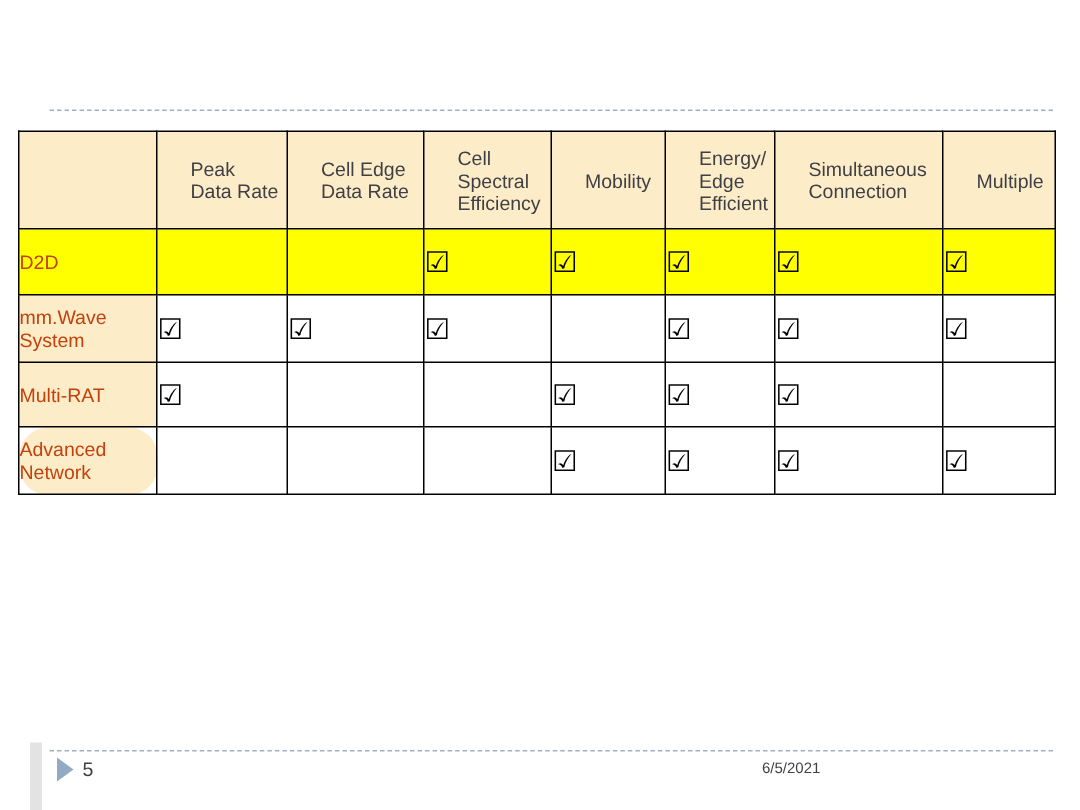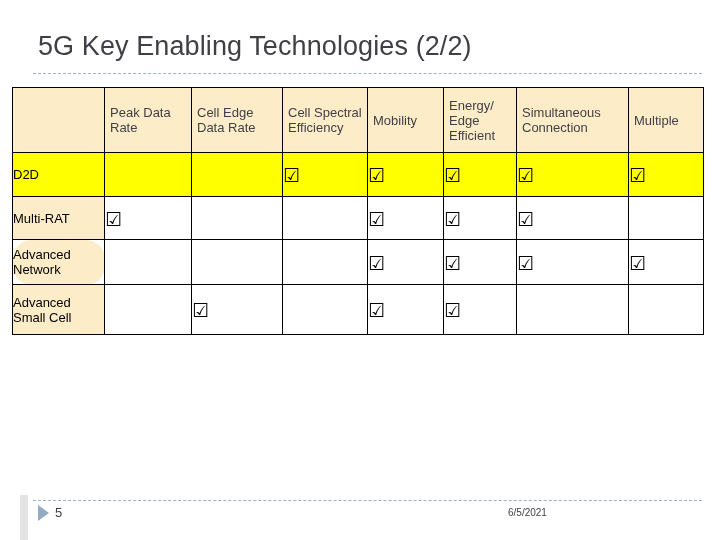--- a/index.html
+++ b/index.html
@@ -107,26 +107,26 @@
     padding: 0;
     vertical-align: middle;
     font-weight: normal;
     text-align: left;
   }
   #tech-table thead th {
     background: #fdecc8;
     color: #3f3f46;
     font-size: 13px;
     line-height: 15px;
-    padding: 3px 4px 3px 5px;
+    padding: 3px 4px 3px 22px;
     height: 58px;
   }
   .row-label {
     background: #fdecc8;
-    color: #000000;
+    color: #c2410c;
     font-size: 13px;
     line-height: 15px;
     padding: 3px 4px 3px 5px;
   }
   .mark-cell {
     text-align: center;
     font-size: 19px;
     line-height: 19px;
     color: #000000;
     font-family: "DejaVu Sans", sans-serif;
@@ -157,21 +157,20 @@
   tr.r3 td { height: 44px; border-radius: 19px; }
   tr.r4 td { height: 47px; }
   tr.r5 td { height: 61px; }
   tr.r6 td { height: 49px; }
 </style>
 </head>
 <body>
 
 <div id="slide">
 
-  <div id="slide-title">5G Key Enabling Technologies (2/2)</div>
 
   <div class="dashed-rule" id="rule-top"></div>
 
   <table id="tech-table">
     <colgroup>
       <col class="c0">
         <col class="c1">
         <col class="c2">
         <col class="c3">
       <col class="c4">
@@ -195,49 +194,49 @@
         <tr class="r0 highlight">
           <td class="row-label">D2D</td>
           <td class="mark-cell"></td>
           <td class="mark-cell"></td>
           <td class="mark-cell"><span class="glyph">☑</span></td>
           <td class="mark-cell"><span class="glyph">☑</span></td>
           <td class="mark-cell"><span class="glyph">☑</span></td>
           <td class="mark-cell"><span class="glyph">☑</span></td>
           <td class="mark-cell"><span class="glyph">☑</span></td>
         </tr>
+        <tr class="r1">
+          <td class="row-label">mm.Wave System</td>
+          <td class="mark-cell"><span class="glyph">☑</span></td>
+          <td class="mark-cell"><span class="glyph">☑</span></td>
+          <td class="mark-cell"><span class="glyph">☑</span></td>
+          <td class="mark-cell"></td>
+          <td class="mark-cell"><span class="glyph">☑</span></td>
+          <td class="mark-cell"><span class="glyph">☑</span></td>
+          <td class="mark-cell"><span class="glyph">☑</span></td>
+        </tr>
         <tr class="r2">
           <td class="row-label">Multi-RAT</td>
           <td class="mark-cell"><span class="glyph">☑</span></td>
           <td class="mark-cell"></td>
           <td class="mark-cell"></td>
           <td class="mark-cell"><span class="glyph">☑</span></td>
           <td class="mark-cell"><span class="glyph">☑</span></td>
           <td class="mark-cell"><span class="glyph">☑</span></td>
           <td class="mark-cell"></td>
         </tr>
         <tr class="r3">
           <td class="row-label">Advanced Network</td>
           <td class="mark-cell"></td>
           <td class="mark-cell"></td>
           <td class="mark-cell"></td>
           <td class="mark-cell"><span class="glyph">☑</span></td>
           <td class="mark-cell"><span class="glyph">☑</span></td>
           <td class="mark-cell"><span class="glyph">☑</span></td>
           <td class="mark-cell"><span class="glyph">☑</span></td>
-        </tr>
-        <tr class="r6">
-          <td class="row-label">Advanced Small Cell</td>
-          <td class="mark-cell"></td>
-          <td class="mark-cell"><span class="glyph">☑</span></td>
-          <td class="mark-cell"></td>
-          <td class="mark-cell"><span class="glyph">☑</span></td>
-          <td class="mark-cell"><span class="glyph">☑</span></td>
-          <td class="mark-cell"></td>
-          <td class="mark-cell"></td>
         </tr>
       </tbody>
   </table>
 
   <div class="dashed-rule" id="rule-bottom"></div>
   <div id="left-accent-bar"></div>
   <div id="footer-triangle"></div>
   <div id="footer-page-number">5</div>
   <div id="footer-date">6/5/2021</div>
 

